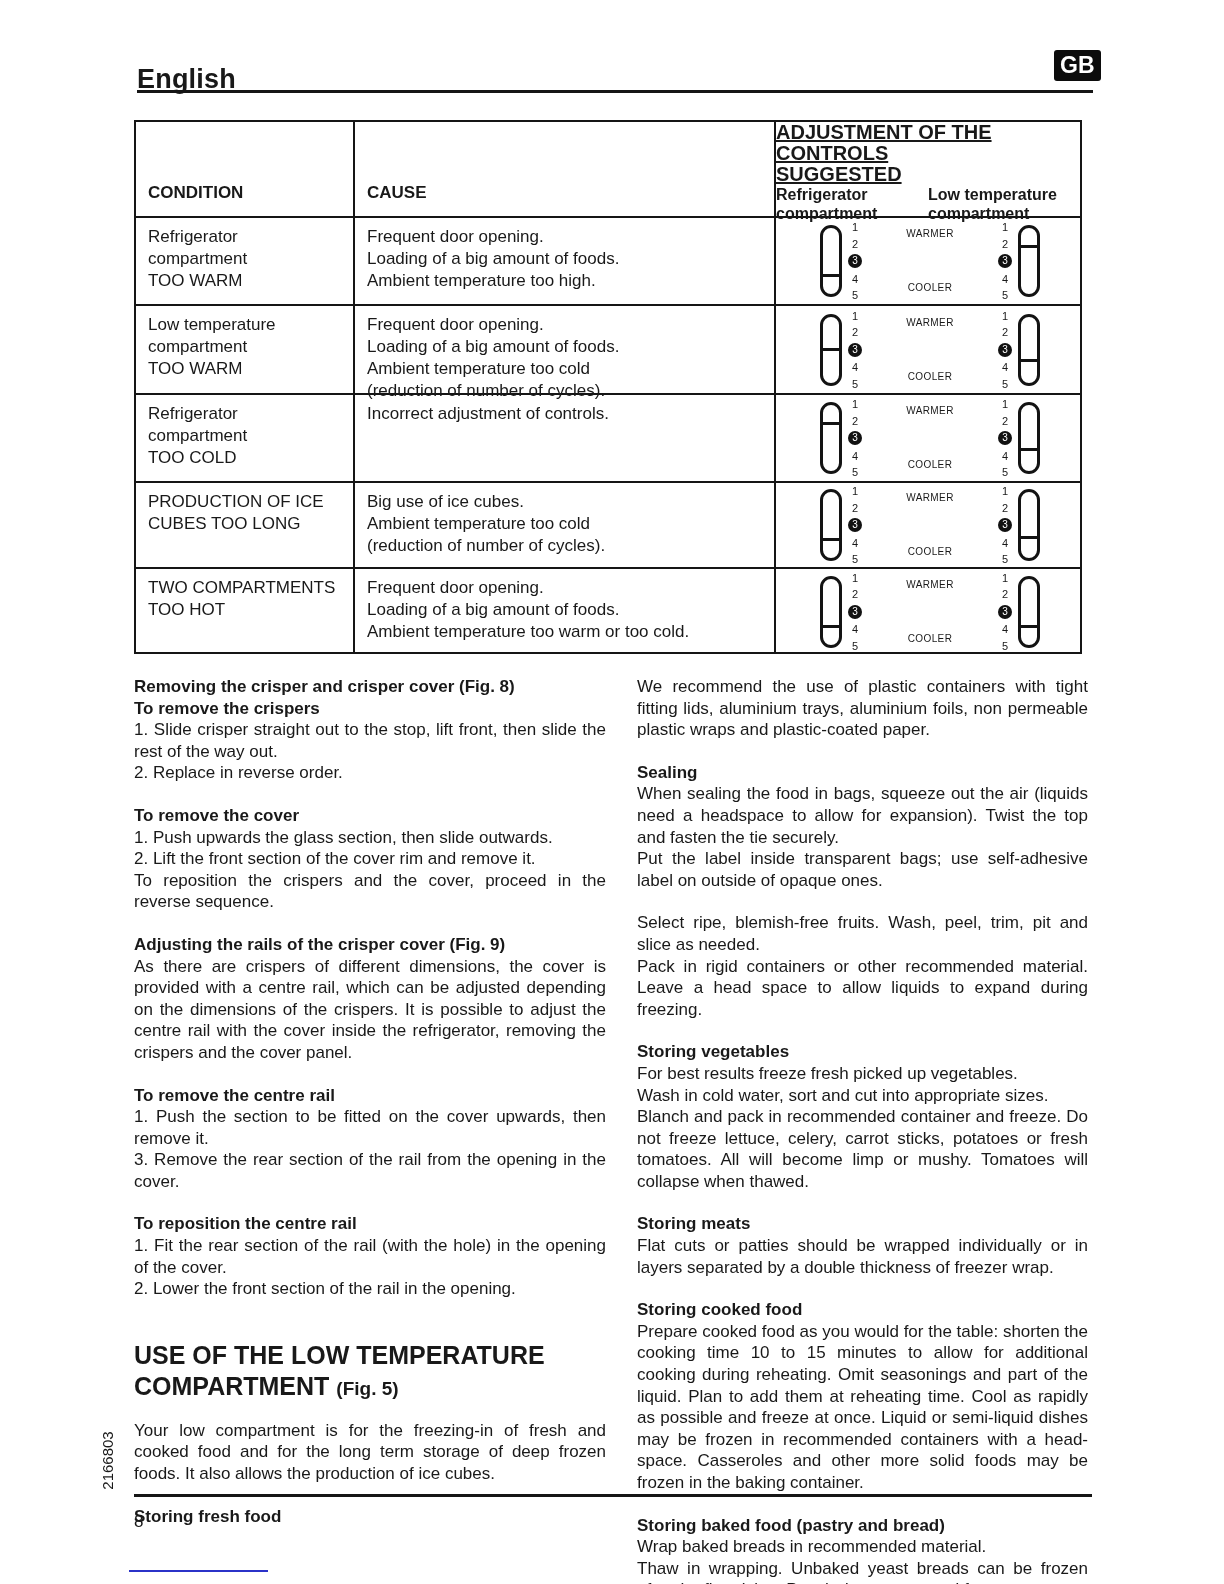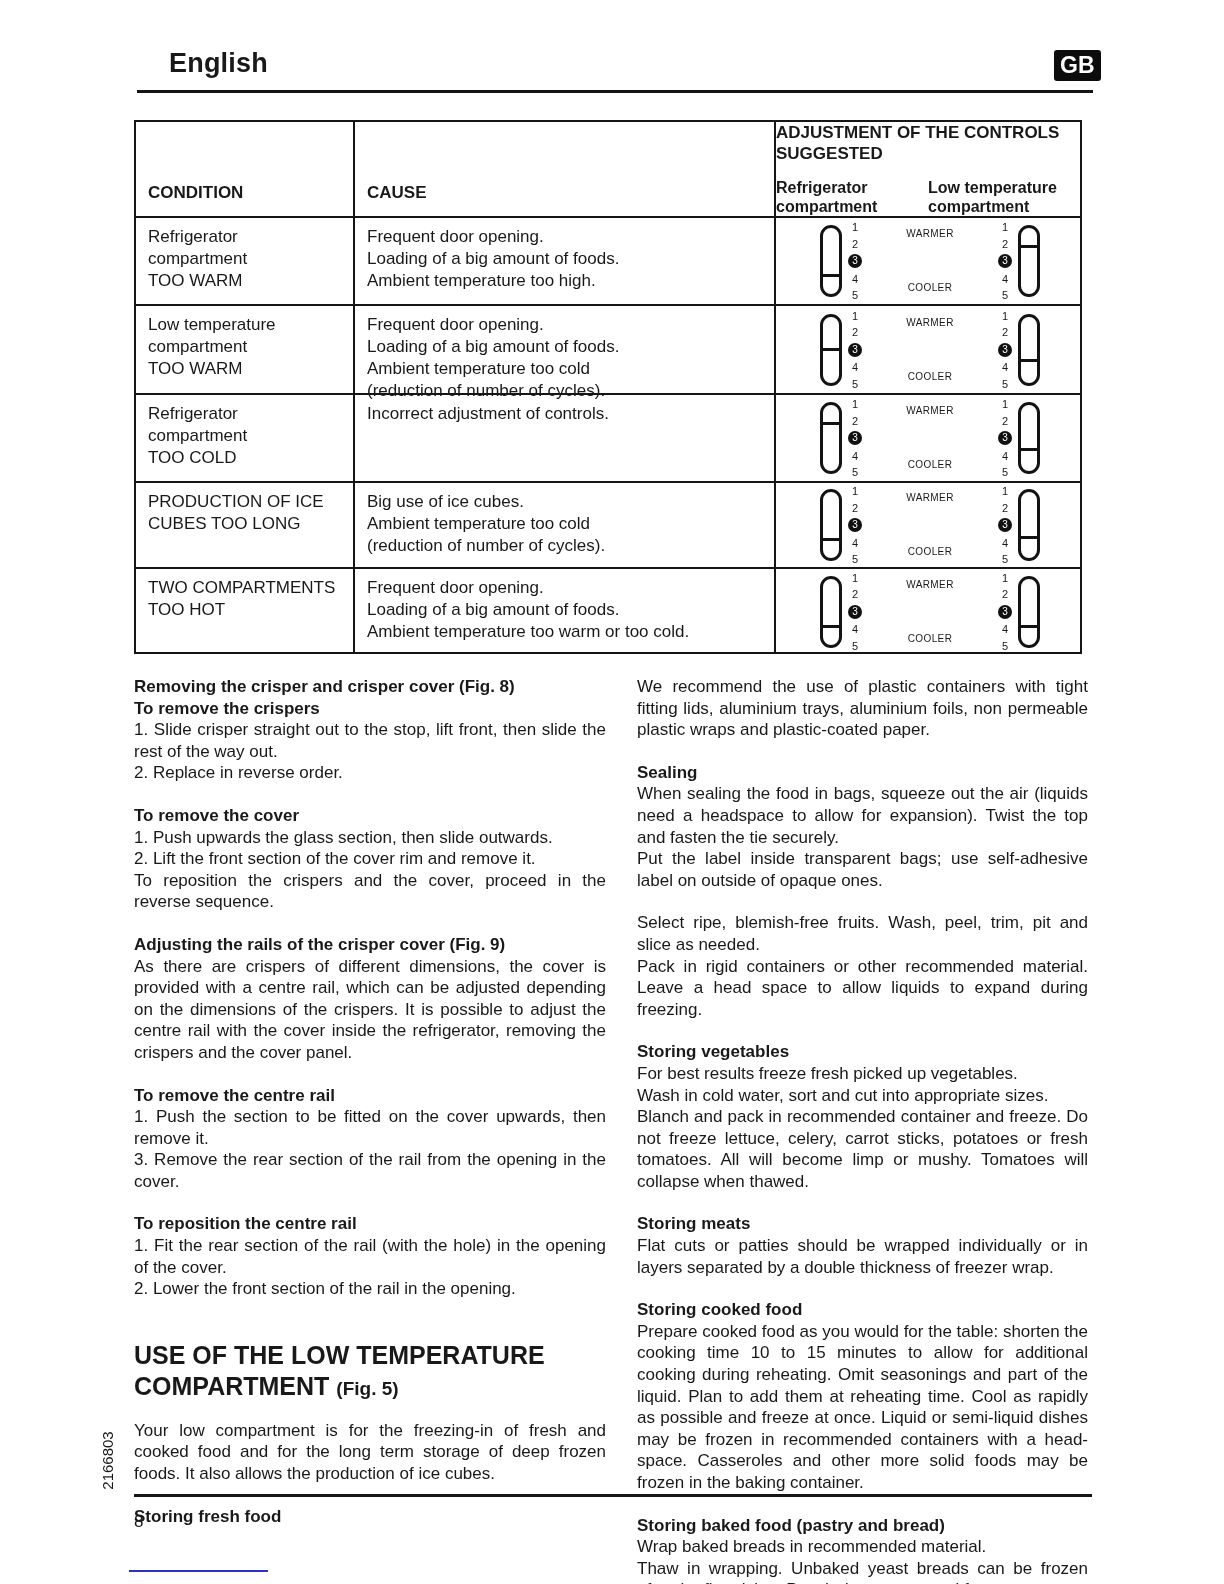--- a/index.html
+++ b/index.html
@@ -9,22 +9,22 @@
     height: 1584px;
     background: #ffffff;
     color: #191919;
     font-family: "Liberation Sans", sans-serif;
     overflow: hidden;
   }
   .pre { white-space: pre-line; }
 
   
   .lang-label {
-    position: absolute; left: 137px; top: 48px;
-    font-size: 27px; font-weight: 700; letter-spacing: 0.2px; margin-left: 32px;
+    position: absolute; left: 137px; top: 64px;
+    font-size: 27px; font-weight: 700; letter-spacing: 0.2px;
   }
   .country-badge {
     position: absolute; left: 1054px; top: 50px;
     background: #0c0c0c; color: #ffffff;
     font-size: 23px; font-weight: 700;
     padding: 2px 6px 3px 6px; border-radius: 3px; line-height: 26px;
   }
   .header-rule {
     position: absolute; left: 137px; top: 90px;
     width: 956px; height: 3px; background: #151515;
@@ -48,21 +48,21 @@
     padding: 8px 12px;
   }
   .cell.last-col { border-right: none; padding: 0; }
   .cell.last-row { border-bottom: none; }
   .cell.th { font-weight: 700; display: flex; align-items: flex-end; padding-bottom: 12px; }
   .adj-head {
     display: flex; flex-direction: column; justify-content: space-between;
     padding: 16px 8px 10px 14px; box-sizing: border-box;
     border-right: none; border-bottom: 2px solid #151515;
   }
-  .adj-title { font-weight: 700; font-size: 17px; line-height: 21px; }
+  .adj-title { font-weight: 700; font-size: 20px; line-height: 21px; text-decoration: underline; }
   .adj-sublabels { display: grid; grid-template-columns: 1fr 1fr; font-weight: 700; font-size: 16px; line-height: 19px; }
 
   
   .dial {
     height: 100%; box-sizing: border-box;
     display: flex; align-items: center;
     padding: 0 40px 0 44px;
   }
   .knob {
     width: 22px; height: 72px; flex: 0 0 auto;

